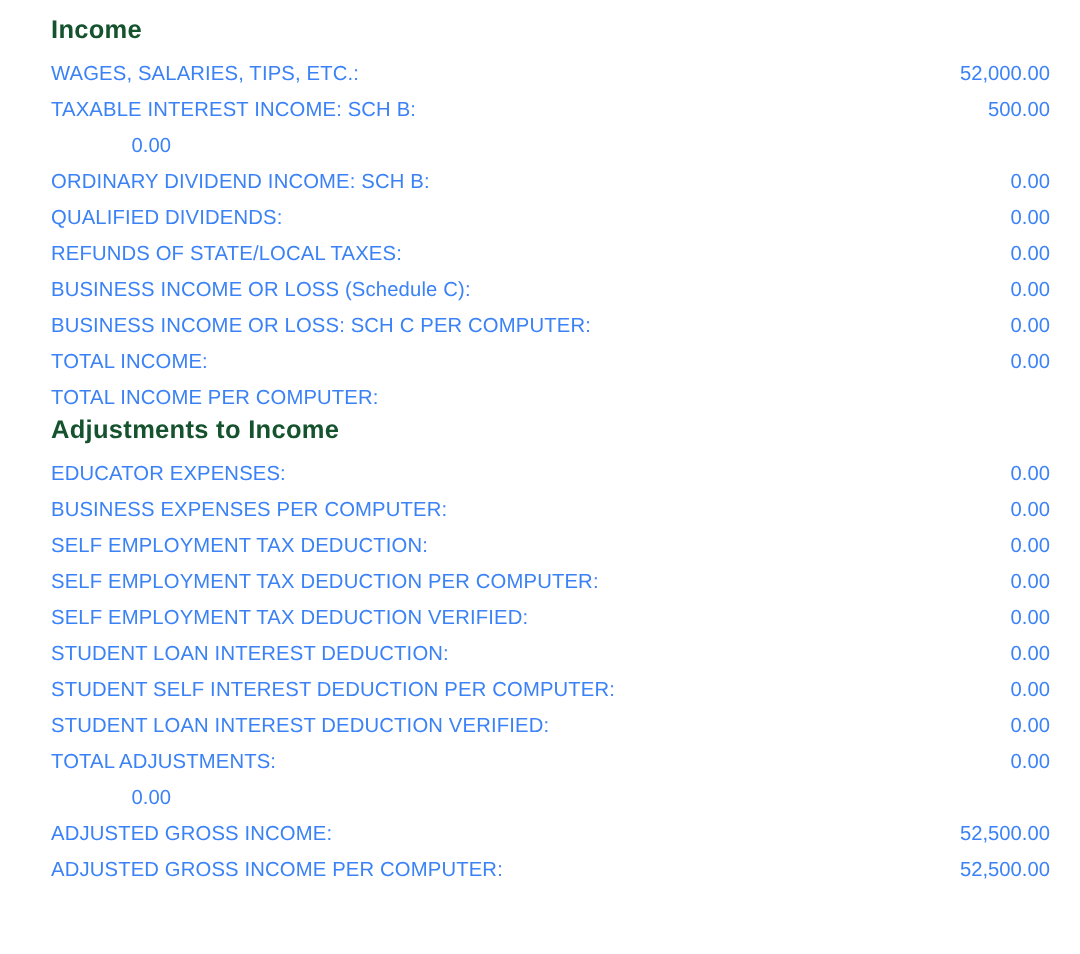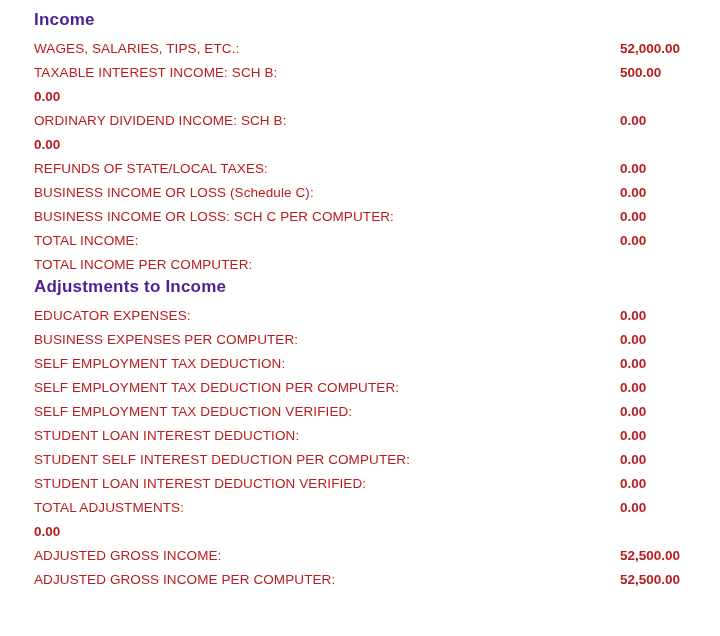--- a/index.html
+++ b/index.html
@@ -15,44 +15,43 @@
     background: #ffffff;
     font-family: "Liberation Sans", "DejaVu Sans", sans-serif;
     padding: 10px 20px 0 34px;
     overflow: hidden;
   }
   .section-title {
     margin: 0 0 7px 0;
     font-size: 17px;
     line-height: 20px;
     font-weight: 700;
-    color: #4c1d95;
+    color: #14532d;
     letter-spacing: 0.2px;
   }
   .section + .section {
   }
   .rows {
     display: block;
   }
   .row {
     display: flex;
     justify-content: space-between;
     align-items: baseline;
     font-size: 13.5px;
     line-height: 24px;
-    color: #b91c1c;
+    color: #3b82f6;
     white-space: nowrap;
   }
   .row-label {
     letter-spacing: 0.1px;
   }
   .row-value {
-    text-align: left;
+    text-align: right;
     min-width: 80px;
-    font-weight: bold;
   }
 </style>
 </head>
 <body>
 
 <div class="page">
 
   <section class="section">
     <h2 class="section-title">Income</h2>
     <div class="rows">
@@ -69,20 +68,21 @@
   <div class="row">
     <span class="row-value">0.00</span>
   </div>
 
   <div class="row">
     <span class="row-label">ORDINARY DIVIDEND INCOME: SCH B:</span>
     <span class="row-value">0.00</span>
   </div>
 
   <div class="row">
+    <span class="row-label">QUALIFIED DIVIDENDS:</span>
     <span class="row-value">0.00</span>
   </div>
 
   <div class="row">
     <span class="row-label">REFUNDS OF STATE/LOCAL TAXES:</span>
     <span class="row-value">0.00</span>
   </div>
 
   <div class="row">
     <span class="row-label">BUSINESS INCOME OR LOSS (Schedule C):</span>

